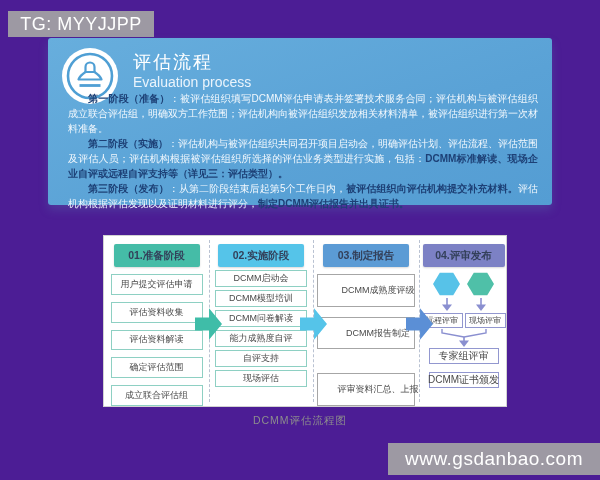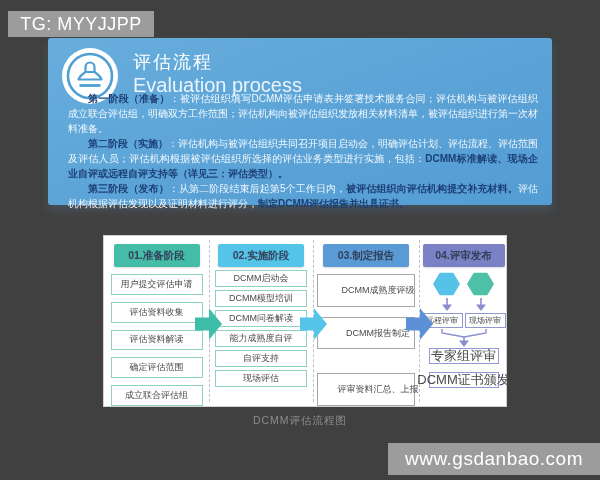--- a/index.html
+++ b/index.html
@@ -1,33 +1,33 @@
 <!DOCTYPE html>
 <html><head>
 <meta charset="utf-8">
 <style>
   * { margin:0; padding:0; box-sizing:border-box; }
   body { width:600px; height:480px; background:#ffffff;
          font-family:"Liberation Sans","DejaVu Sans",sans-serif; }
-  .page { position:relative; width:600px; height:480px; background:#404040; overflow:hidden; }
+  .page { position:relative; width:600px; height:480px; background:#4c1d95; overflow:hidden; }
 
   
   .wm { position:absolute; background:rgba(164,164,164,0.92); color:#fff;
         display:flex; align-items:center; justify-content:center; letter-spacing:.5px; }
   .wm-top { left:8px; top:11px; width:146px; height:26px; font-size:18px; }
   .wm-bottom { left:388px; top:443px; width:212px; height:32px; font-size:19px; }
 
   
   .banner { position:absolute; left:48px; top:38px; width:504px; height:167px;
             background:linear-gradient(160deg,#67aedd 0%,#5aa2d6 60%,#549dd3 100%);
             border-radius:3px; box-shadow:0 5px 10px rgba(90,140,180,0.25); }
   .stamp-wrap { position:absolute; left:13px; top:9px; width:58px; height:58px; }
   .banner-title { position:absolute; left:85px; top:12px; font-size:18px; font-weight:normal;
                   color:#ffffff; letter-spacing:2px; }
-  .banner-sub { position:absolute; left:85px; top:36px; font-size:20px; color:#eaf4fc; }
+  .banner-sub { position:absolute; left:85px; top:36px; font-size:14px; color:#eaf4fc; }
   .banner-text { position:absolute; left:20px; right:14px; top:53px; }
   .banner-text p { font-size:10px; line-height:15px; color:#f2f8fd; text-align:justify;
                    text-indent:2em; }
   .banner-text .em { color:#1d4076; font-weight:bold; }
 
   
   .chart { position:absolute; left:103px; top:235px; width:404px; height:172px;
            border:1px solid #d2d2d2; background:#fff; }
   .sep { position:absolute; top:4px; bottom:4px; width:0; border-left:1px dashed #b9c2d2; }
   .sep1 { left:105px; } .sep2 { left:209px; } .sep3 { left:315px; }
@@ -53,21 +53,21 @@
   .fa1 { left:91px; } .fa2 { left:196px; } .fa3 { left:302px; }
 
   
   .hex-row { display:flex; gap:7px; margin-top:5px; }
   .hex { width:27px; height:24px;
          clip-path:polygon(25% 3%,75% 3%,100% 50%,75% 97%,25% 97%,0 50%); }
   .mini-arrow-row { display:flex; gap:24px; margin-top:2px; }
   .review-row { display:flex; gap:2px; margin-top:2px; }
   .review-box { width:41px; height:15px; border:1px solid #9297cf; font-size:8px; color:#4a4a4a;
                 display:flex; align-items:center; justify-content:center; white-space:nowrap; background:#fff; }
-  .wide-box { width:70px; height:16px; border:1px solid #9297cf; font-size:13px; color:#4a4a4a;
+  .wide-box { width:70px; height:16px; border:1px solid #9297cf; font-size:10px; color:#4a4a4a;
               display:flex; align-items:center; justify-content:center; white-space:nowrap; background:#fff; }
   .wide-box.last { margin-top:8px; }
 
   .caption { position:absolute; left:0; right:0; top:414px; text-align:center;
              font-size:10.5px; color:#8d8d8d; letter-spacing:1px; }
 </style>
 </head>
 <body>
 
 <div class="page">

